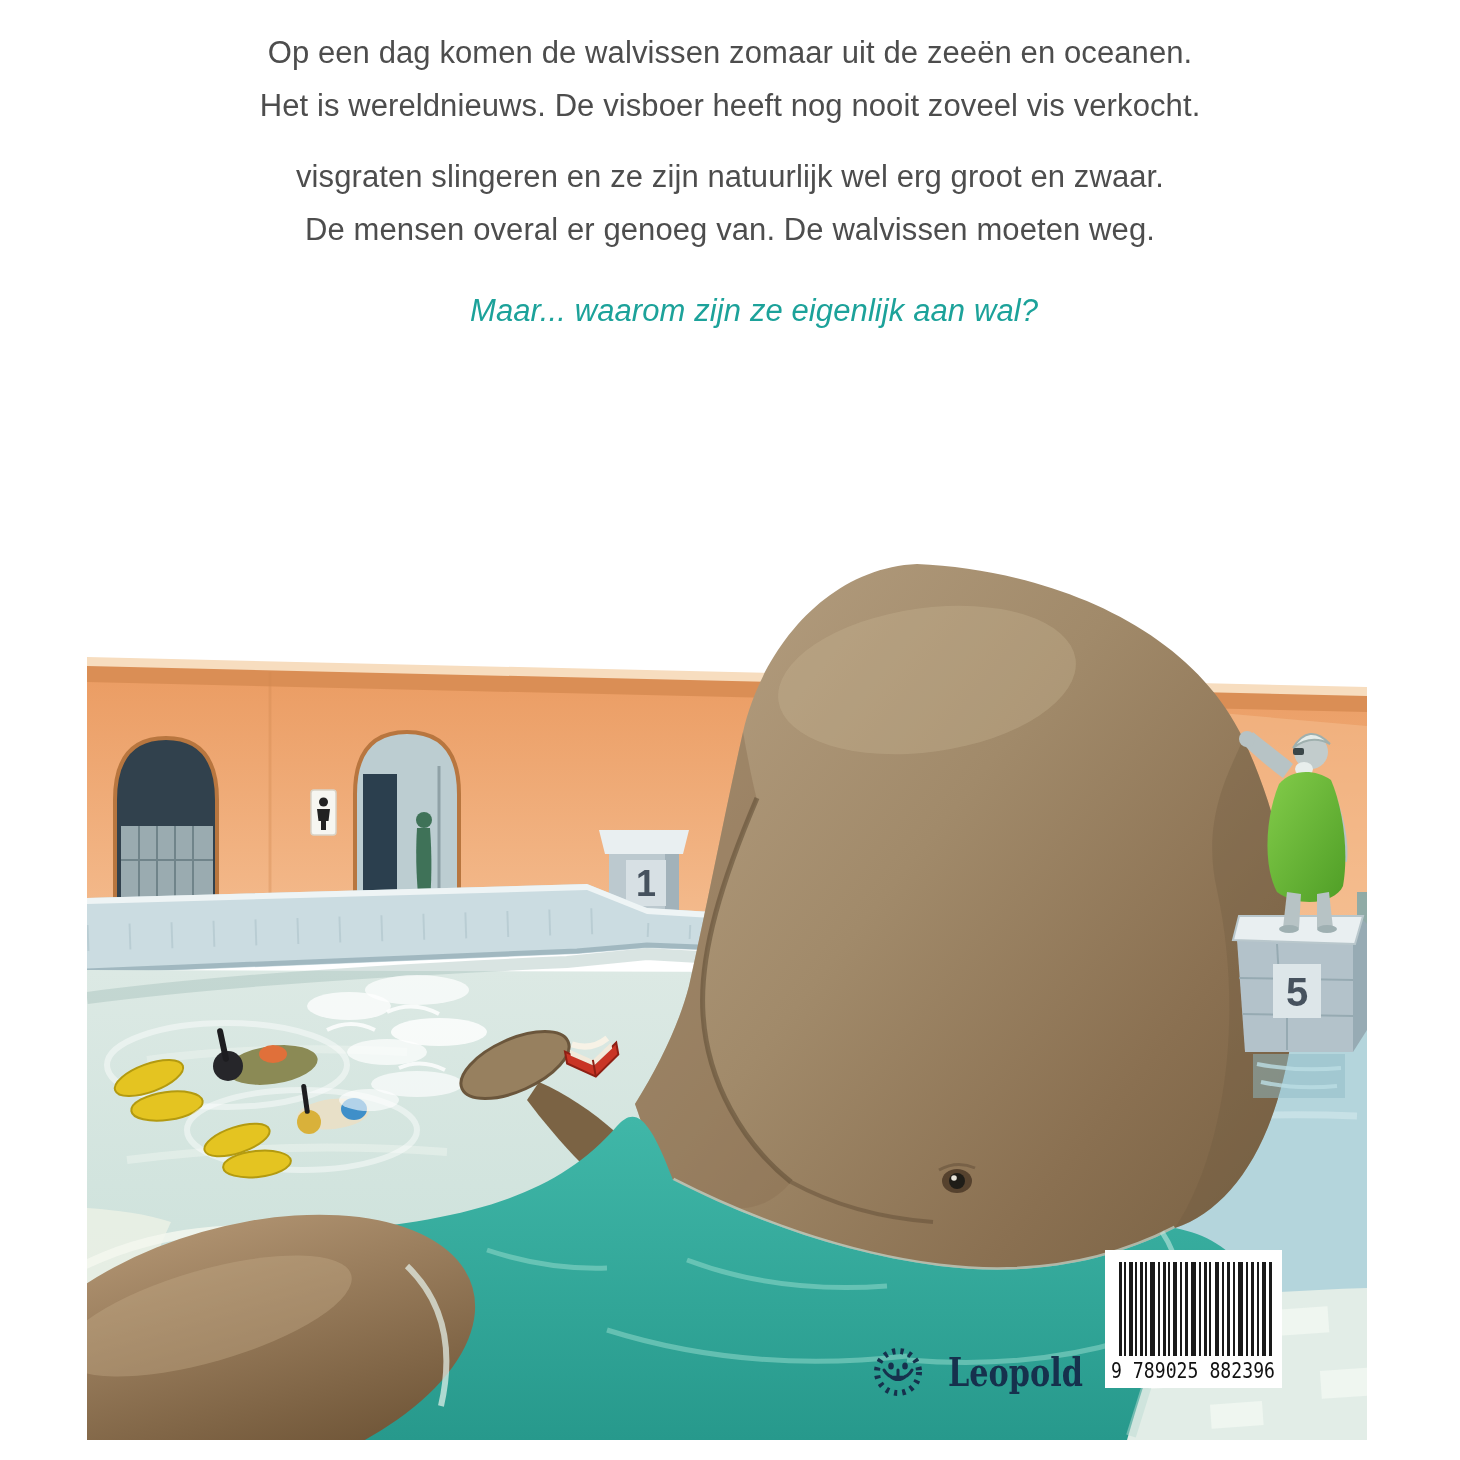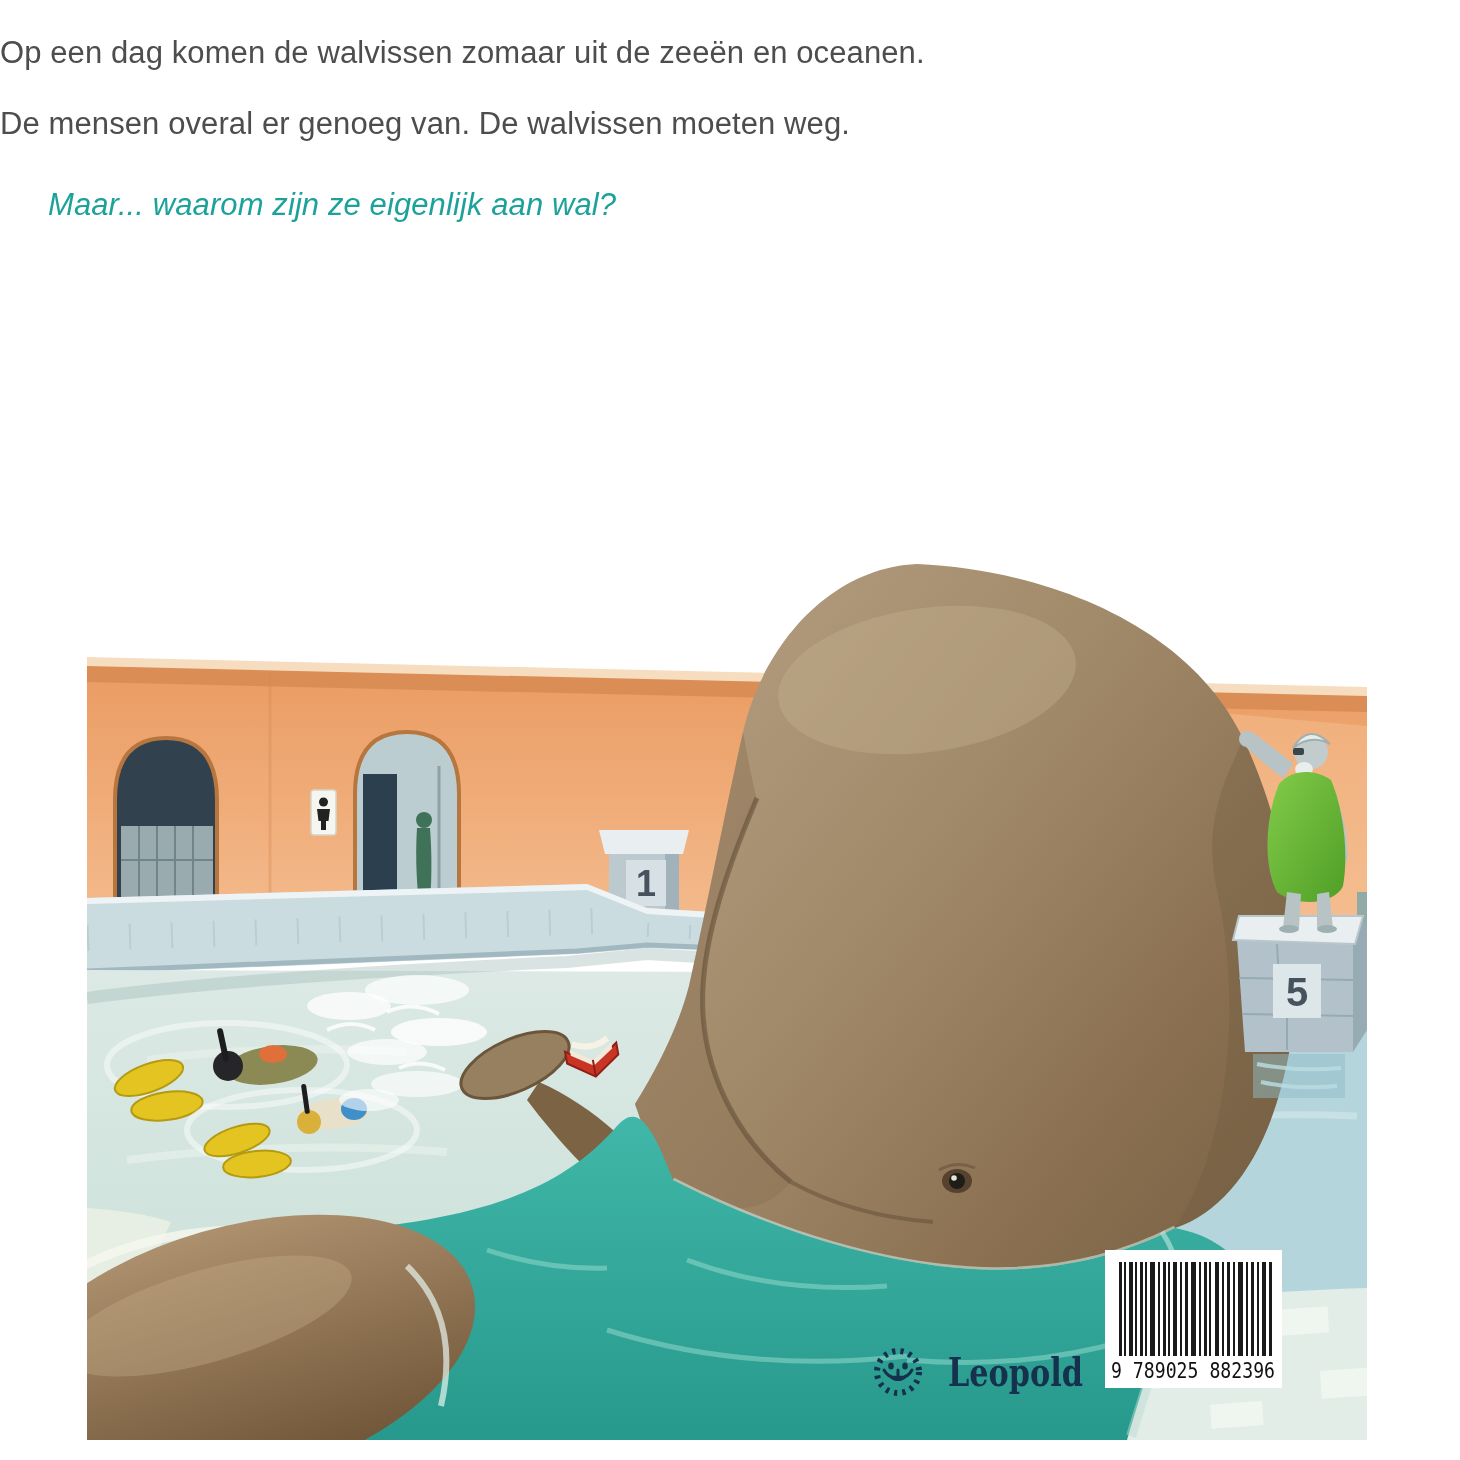--- a/index.html
+++ b/index.html
@@ -1,41 +1,43 @@
 <!DOCTYPE html>
 <html><head>
 <meta charset="utf-8">
 <style>
   html,body{margin:0;padding:0;}
   body{
     width:1460px;height:1460px;position:relative;background:#ffffff;
     font-family:"Liberation Sans",sans-serif;overflow:hidden;
   }
   .blurb{
-    position:absolute;top:26px;left:0;width:1460px;text-align:left;
+    position:absolute;top:26px;left:0;width:1460px;text-align:center;
     color:#4d4d4d;font-size:31px;letter-spacing:.1px;
   }
   .blurb .line{line-height:53px;}
   .para2{margin-top:18px;}
   .question{
     margin-top:34px;line-height:42px;font-style:italic;
     color:#1ca29a;font-size:31px;font-weight:500;padding-left:48px;
   }
   .illustration{position:absolute;left:87px;top:560px;width:1280px;height:880px;}
   .illustration svg{display:block;width:1280px;height:880px;}
   text{user-select:none;}
 </style>
 </head>
 <body>
 
 <div class="blurb">
   <div class="para1">
     <div class="line">Op een dag komen de walvissen zomaar uit de zeeën en oceanen.</div>
+    <div class="line">Het is wereldnieuws. De visboer heeft nog nooit zoveel vis verkocht.</div>
   </div>
   <div class="para2">
+    <div class="line">visgraten slingeren en ze zijn natuurlijk wel erg groot en zwaar.</div>
     <div class="line">De mensen overal er genoeg van. De walvissen moeten weg.</div>
   </div>
   <div class="question">Maar... waarom zijn ze eigenlijk aan wal?</div>
 </div>
 
 <div class="illustration">
 <svg viewBox="0 0 1280 880" xmlns="http://www.w3.org/2000/svg">
   <defs>
     <linearGradient id="wallG" x1="0" y1="0" x2="0" y2="1">
       <stop offset="0" stop-color="#eb9d64"></stop>

